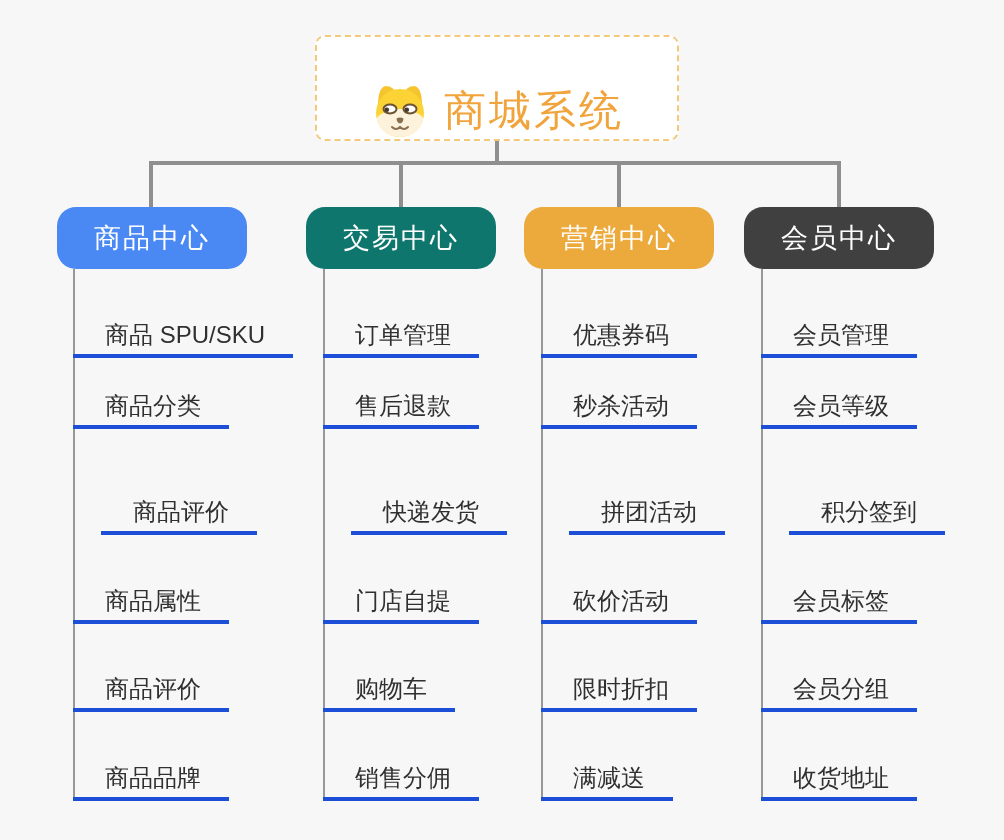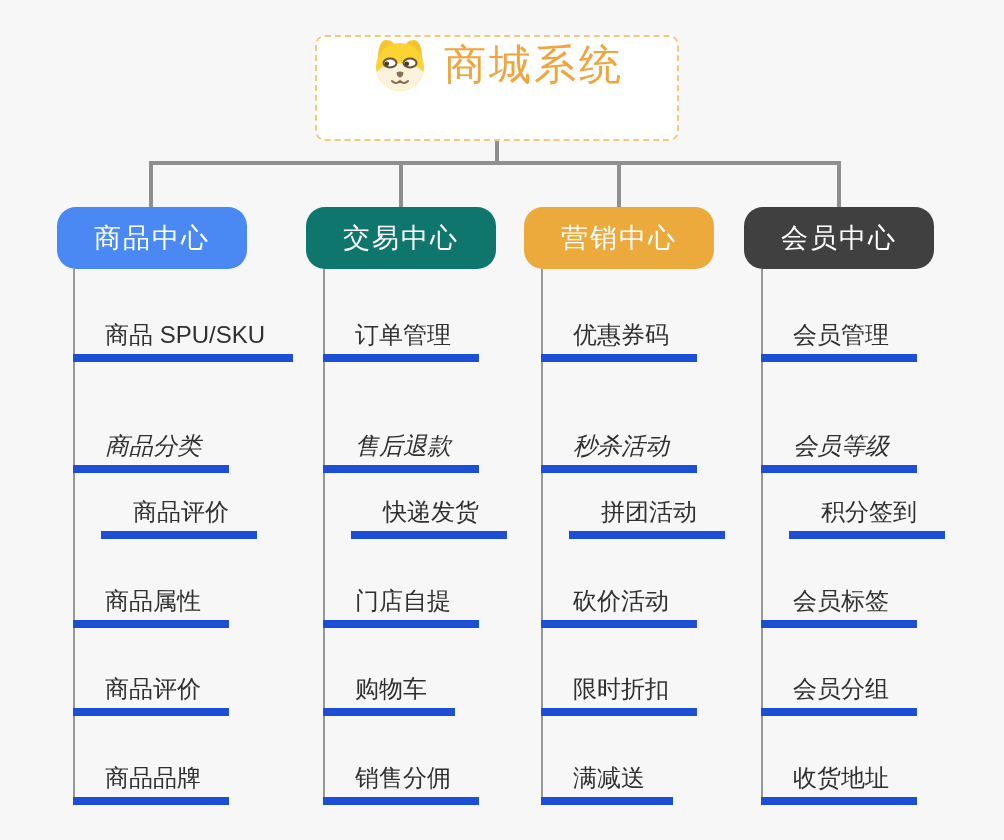--- a/index.html
+++ b/index.html
@@ -24,21 +24,21 @@
   .drop-2 { left:617px; }
   .drop-3 { left:837px; }
 
   
   .root-node {
     position:absolute; left:315px; top:35px;
     width:364px; height:106px; box-sizing:border-box;
     background:#ffffff;
     border:2px dashed #f4c97c;
     border-radius:10px;
-    display:flex; align-items:flex-start; justify-content:center;
+    display:flex; align-items:flex-end; justify-content:center;
     gap:14px;
   }
   .root-title {
     font-size:42px; font-weight:500;
     color:#f1a43c; letter-spacing:3px;
     white-space:nowrap;
   }
   .dog-icon { width:60px; height:56px; display:block; }
 
   
@@ -59,29 +59,29 @@
   .vl-0 { left:73px; }
   .vl-1 { left:323px; }
   .vl-2 { left:541px; }
   .vl-3 { left:761px; }
 
   
   .leaf {
     position:absolute;
     font-size:24px; line-height:30px; color:#303030;
     padding:0 28px 4px 32px;
-    border-bottom:8px solid #1d4ed8;
+    border-bottom:4px solid #1d4ed8;
     white-space:nowrap;
   }
   .c0 { left:73px; }
   .c1 { left:323px; }
   .c2 { left:541px; }
   .c3 { left:761px; }
   .r0 { top:320px; }
-  .r1 { top:431px;font-style:italic; }
+  .r1 { top:391px; }
   .r2 { top:497px;margin-left:28px; }
   .r3 { top:586px; }
   .r4 { top:674px; }
   .r5 { top:763px; }
 </style>
 </head>
 <body>
 
 <div class="canvas">
 

